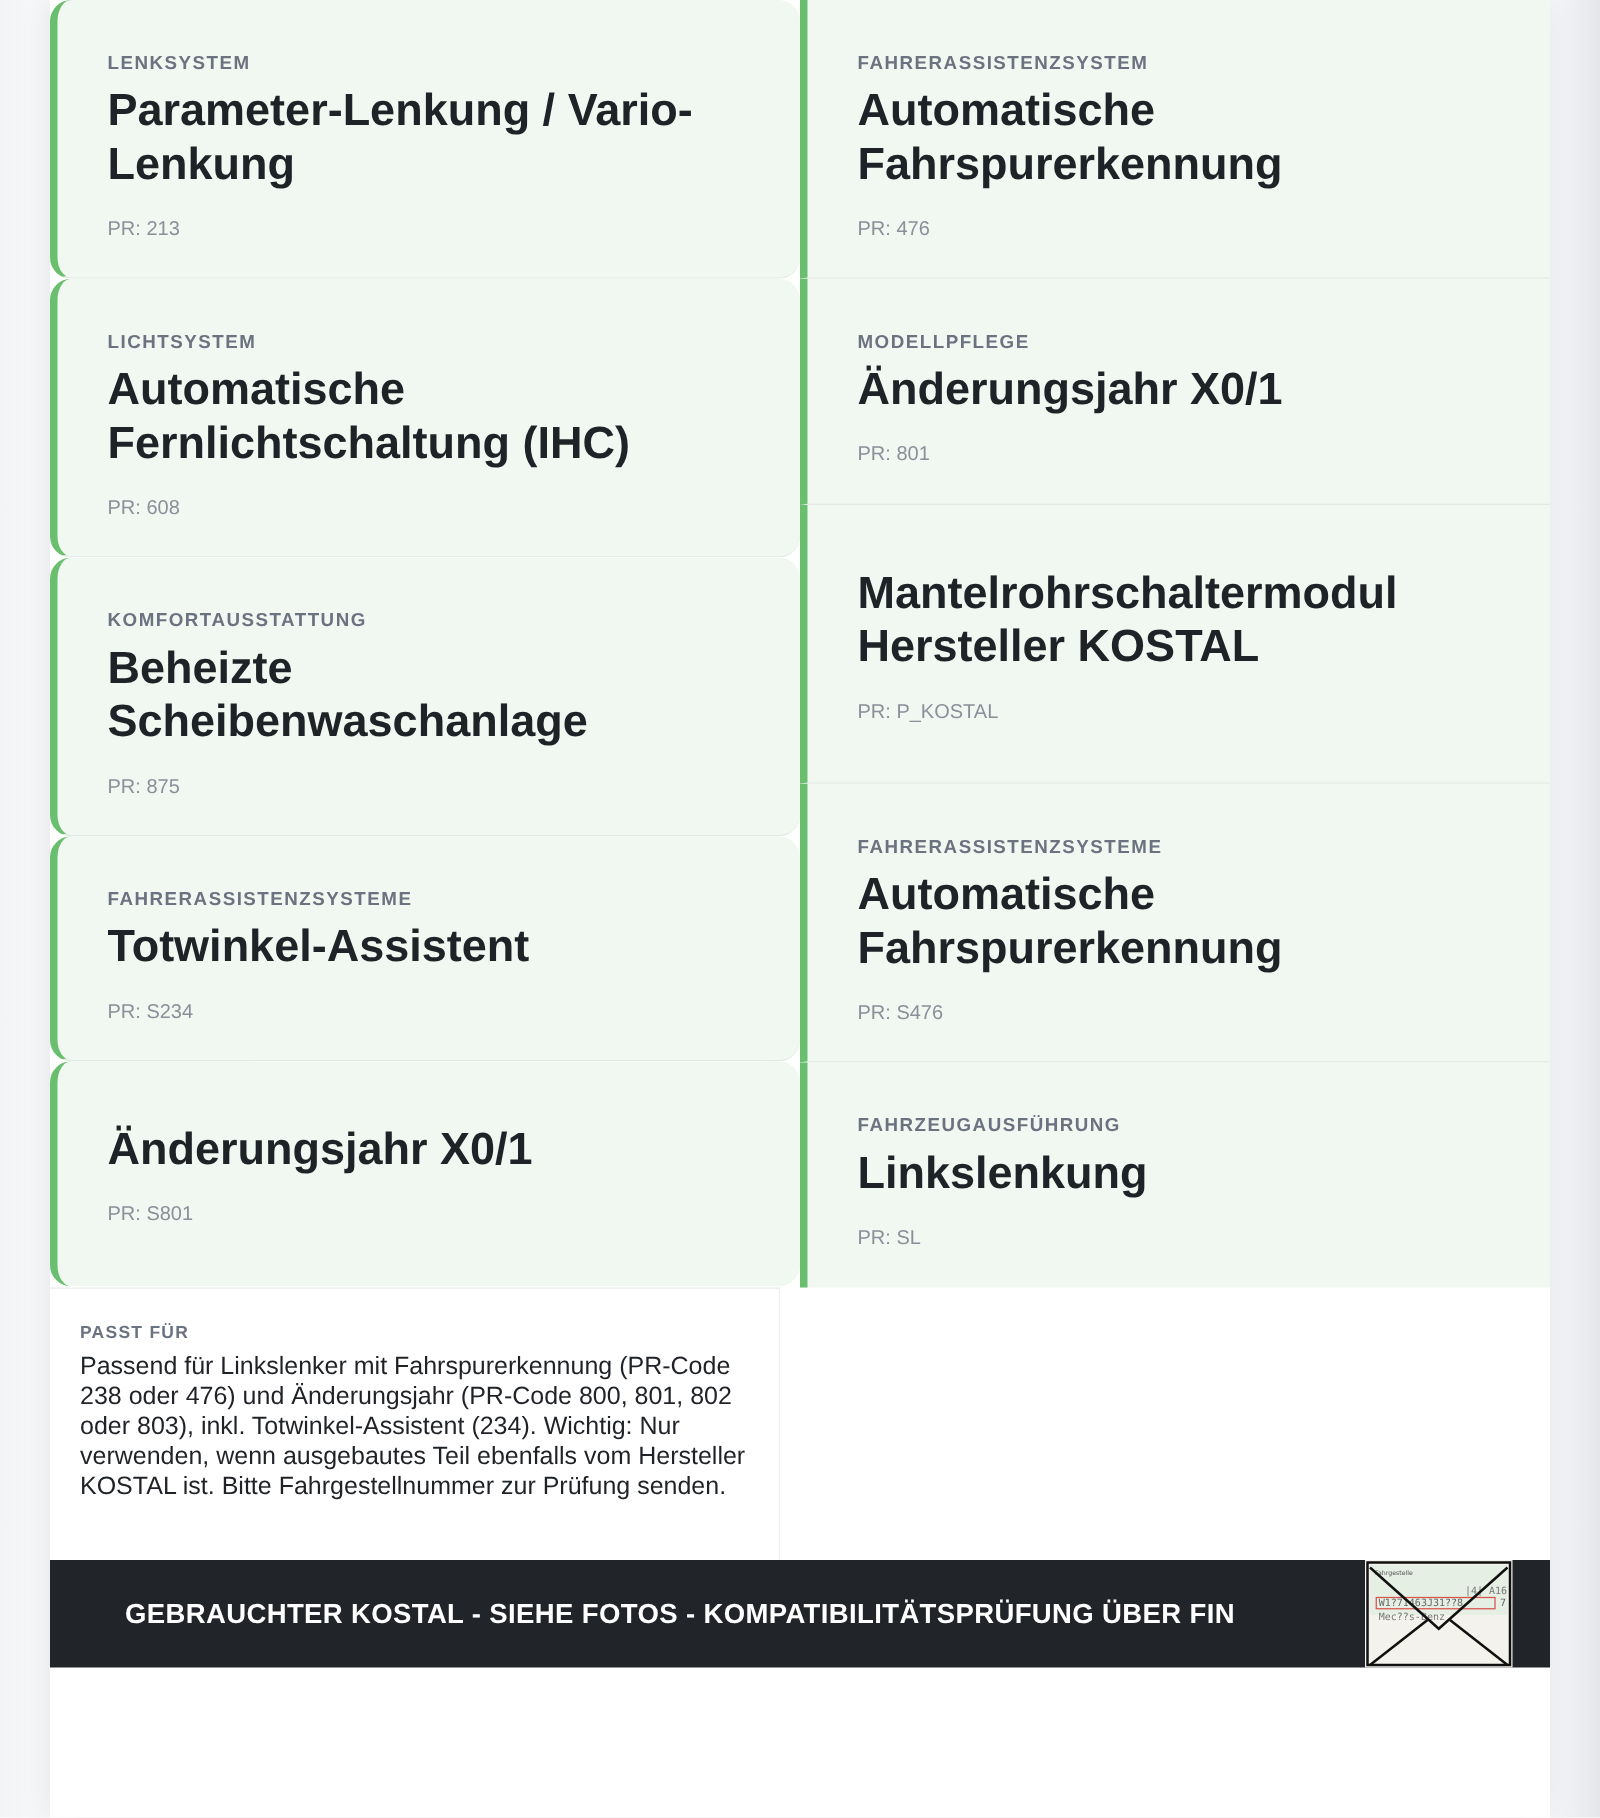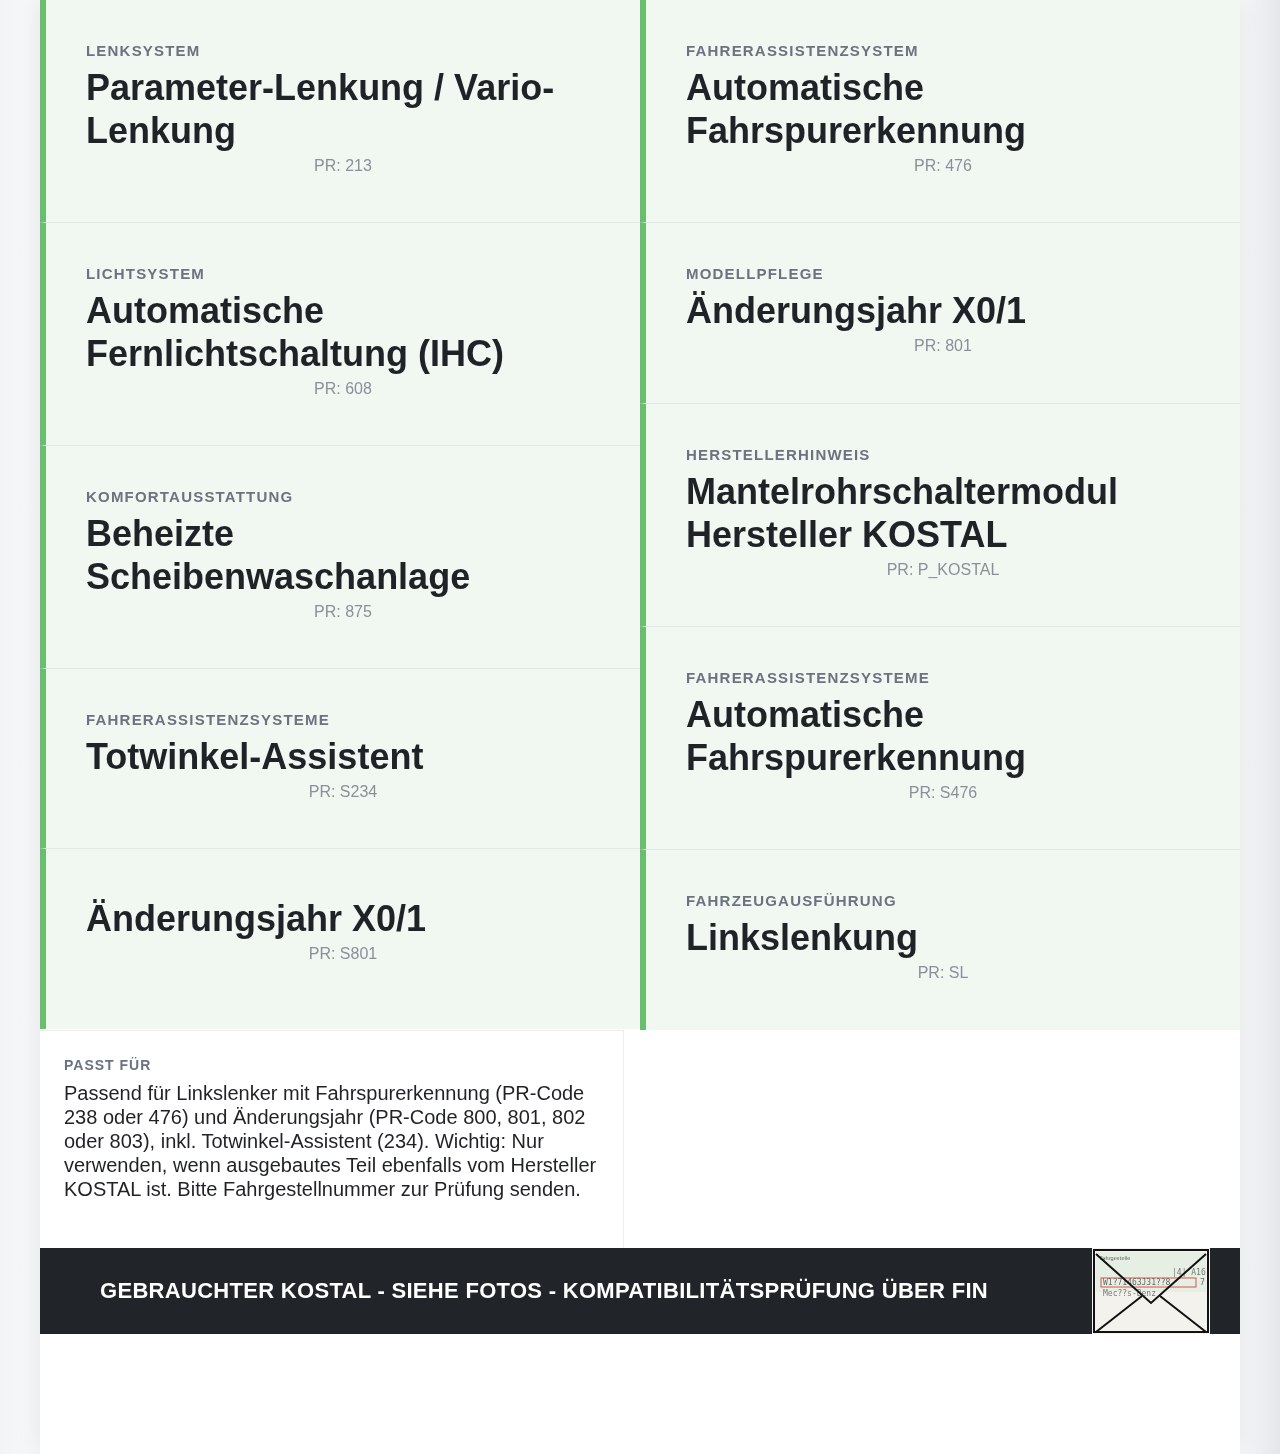--- a/index.html
+++ b/index.html
@@ -35,21 +35,21 @@
       height: 1030px;
     }
     .col { width: 600px; display: flex; flex-direction: column; }
     .card {
       background: #f1f8f1;
       border-left: 6px solid #6abf6e;
       border-bottom: 1px solid #e2e8e4;
       padding: 42px 40px 0 40px;
       position: relative;
     }
-    .col.left .card { height: 223px; }
+    .col.left .card { height: 223px; border-radius: 17px; }
     .col.left .card:nth-child(4), .col.left .card:nth-child(5) { height: 180px; }
     .col.right .card:nth-child(1) { height: 223px; }
     .col.right .card:nth-child(2) { height: 181px; }
     .col.right .card:nth-child(3) { height: 223px; }
     .col.right .card:nth-child(4) { height: 223px; }
     .col.right .card:nth-child(5) { height: 180px; }
     .card:last-child { border-bottom: none; }
     .col.left .card:nth-child(4), .col.left .card:nth-child(5),
     .col.right .card:nth-child(5) { padding-top: 42px; }
     .col.left .card:nth-child(4) { padding-top: 42px; }
@@ -62,25 +62,24 @@
       line-height: 18px;
     }
     .title {
       margin-top: 6px;
       font-size: 36px;
       font-weight: 700;
       color: #1f2226;
       line-height: 43px;
     }
     .pr {
-      margin-top: 4px;
+      margin-top: 22px;
       font-size: 16px;
       color: #8a9099;
       line-height: 20px;
-      text-align: center;
     }
     .bottom {
       display: flex;
       height: 218px;
     }
     .fits {
       width: 584px;
       padding: 26px 24px;
       border-right: 1px solid #eceff1;
       border-top: 1px solid #e8ecea;
@@ -157,21 +156,20 @@
         <div class="cat">FAHRERASSISTENZSYSTEM</div>
         <div class="title">Automatische Fahrspurerkennung</div>
         <div class="pr">PR: 476</div>
       </div>
       <div class="card">
         <div class="cat">MODELLPFLEGE</div>
         <div class="title">Änderungsjahr X0/1</div>
         <div class="pr">PR: 801</div>
       </div>
       <div class="card">
-        <div class="cat">HERSTELLERHINWEIS</div>
         <div class="title">Mantelrohrschaltermodul Hersteller KOSTAL</div>
         <div class="pr">PR: P_KOSTAL</div>
       </div>
       <div class="card">
         <div class="cat">FAHRERASSISTENZSYSTEME</div>
         <div class="title">Automatische Fahrspurerkennung</div>
         <div class="pr">PR: S476</div>
       </div>
       <div class="card">
         <div class="cat">FAHRZEUGAUSFÜHRUNG</div>

